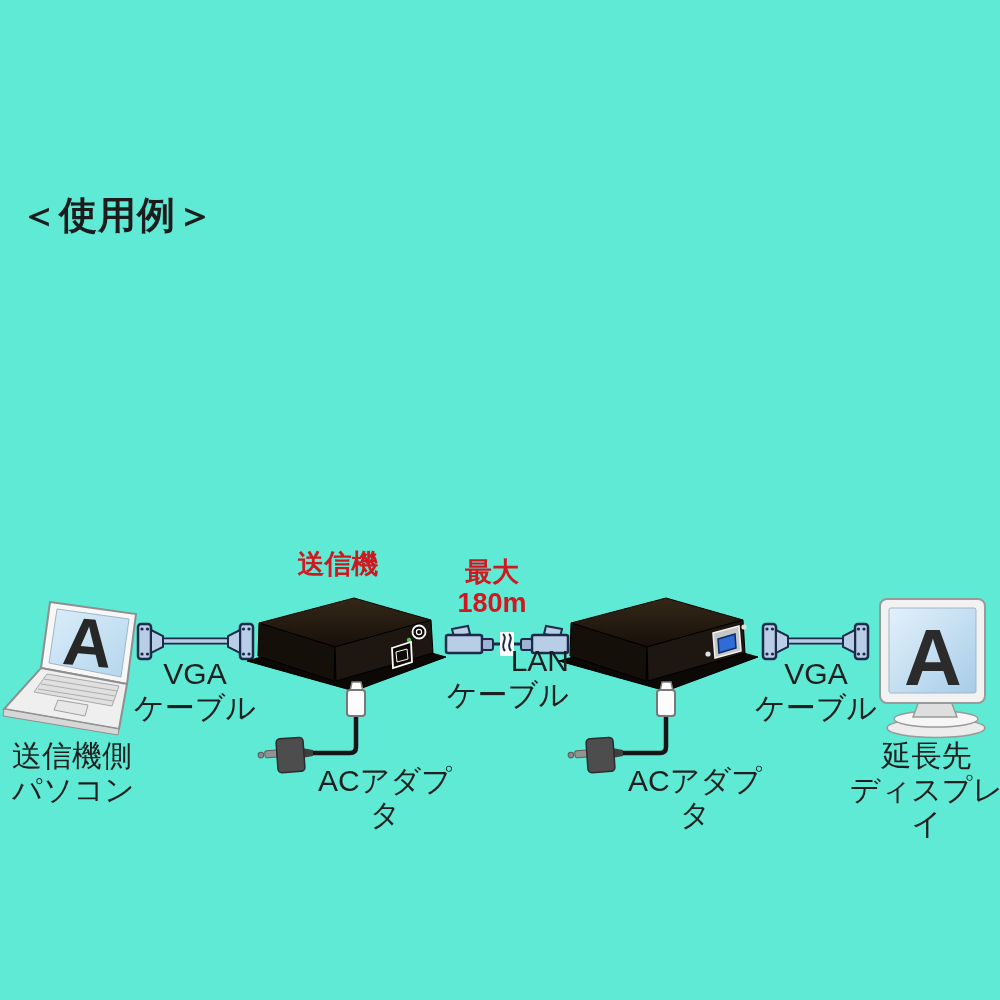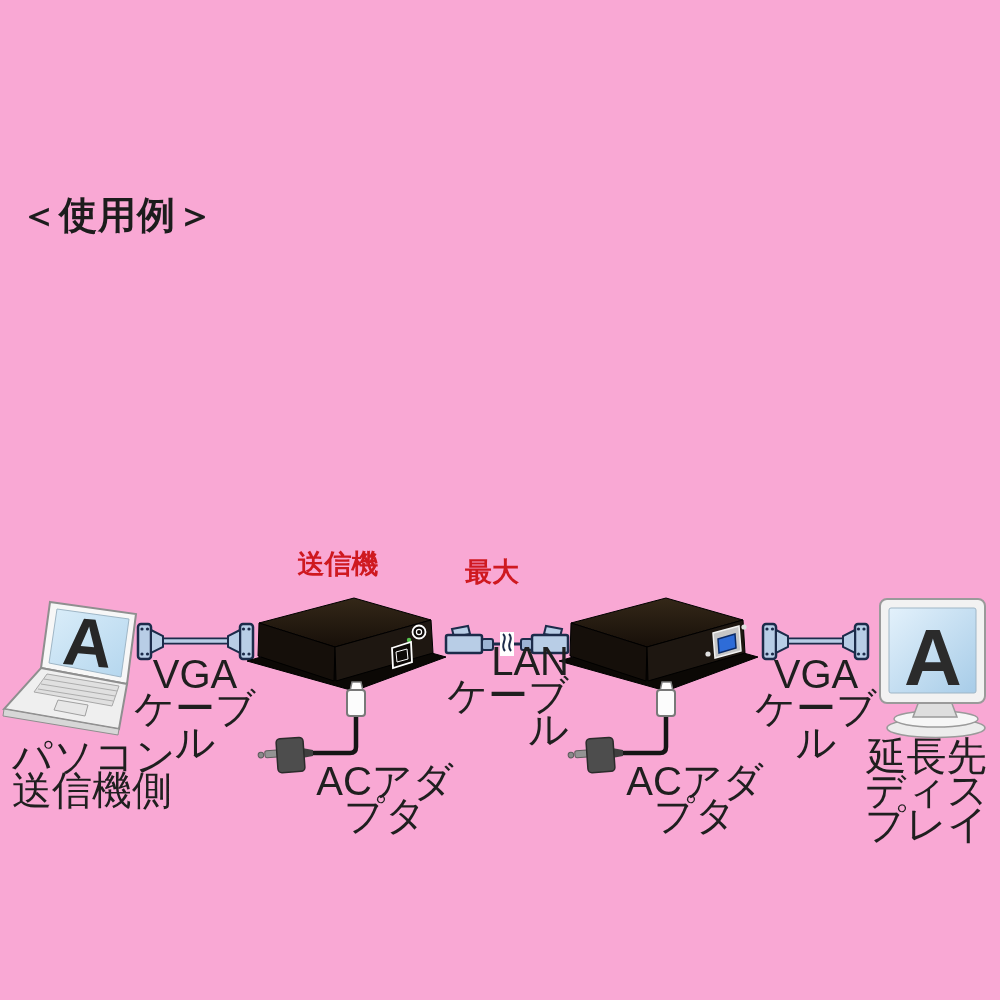--- a/index.html
+++ b/index.html
@@ -1,31 +1,31 @@
 <!DOCTYPE html>
 <html><head>
 <meta charset="utf-8">
 <style>
   html,body{margin:0;padding:0;}
   .page{
     position:relative;
     width:1000px;height:1000px;
-    background:#f9a8d4;
+    background:#5eead4;
     overflow:hidden;
     font-family:"Liberation Sans","DejaVu Sans",sans-serif;
   }
   .title{
     position:absolute;left:20px;top:190px;
     font-size:38px;font-weight:600;color:#1c1c1c;
     letter-spacing:1px;white-space:nowrap;
   }
   svg.art{position:absolute;left:0;top:0;}
   .lbl{
     position:absolute;
-    font-size:40px;line-height:34px;font-weight:500;
+    font-size:30px;line-height:34px;font-weight:500;
     color:#1f1f1f;text-align:center;
   }
   .lbl.red{color:#cf1920;font-size:27px;line-height:31px;font-weight:600;}
   .lbl.left{text-align:left;}
 </style>
 </head>
 <body>
 
 <div class="page">
 
@@ -161,41 +161,42 @@
       <rect x="880" y="599" width="105" height="104" rx="7" fill="#f2f2f2" stroke="#9a9a9a" stroke-width="2"></rect>
       <rect x="889" y="608" width="87" height="85" rx="2" fill="url(#gScreen)" stroke="#9fb6c6" stroke-width="1"></rect>
       <text x="933" y="685" text-anchor="middle" font-size="80" font-weight="bold" fill="#2b2b2b">A</text>
     </g>
   </svg>
 
   <div class="lbl red" style="left:268px;top:549px;width:140px;">送信機</div>
 
   <div class="lbl red" style="left:392px;top:517px;width:200px;margin-top:40px;">
     <div>最大</div>
+    <div>180m</div>
   </div>
 
 
   <div class="lbl" style="left:133px;top:657px;width:124px;">
     <div>VGA</div>
     <div>ケーブル</div>
   </div>
 
   <div class="lbl" style="left:445px;top:644px;width:124px;text-align:right;">
     <div>LAN</div>
     <div>ケーブル</div>
   </div>
 
   <div class="lbl" style="left:754px;top:657px;width:124px;">
     <div>VGA</div>
     <div>ケーブル</div>
   </div>
 
   <div class="lbl left" style="left:12px;top:739px;width:180px;">
+    <div>送信機側</div>
     <div>パソコン</div>
-    <div>送信機側</div>
   </div>
 
   <div class="lbl" style="left:310px;top:764px;width:150px;">ACアダプタ</div>
 
   <div class="lbl" style="left:620px;top:764px;width:150px;">ACアダプタ</div>
 
   <div class="lbl" style="left:845px;top:739px;width:163px;">
     <div>延長先</div>
     <div>ディスプレイ</div>
   </div>

